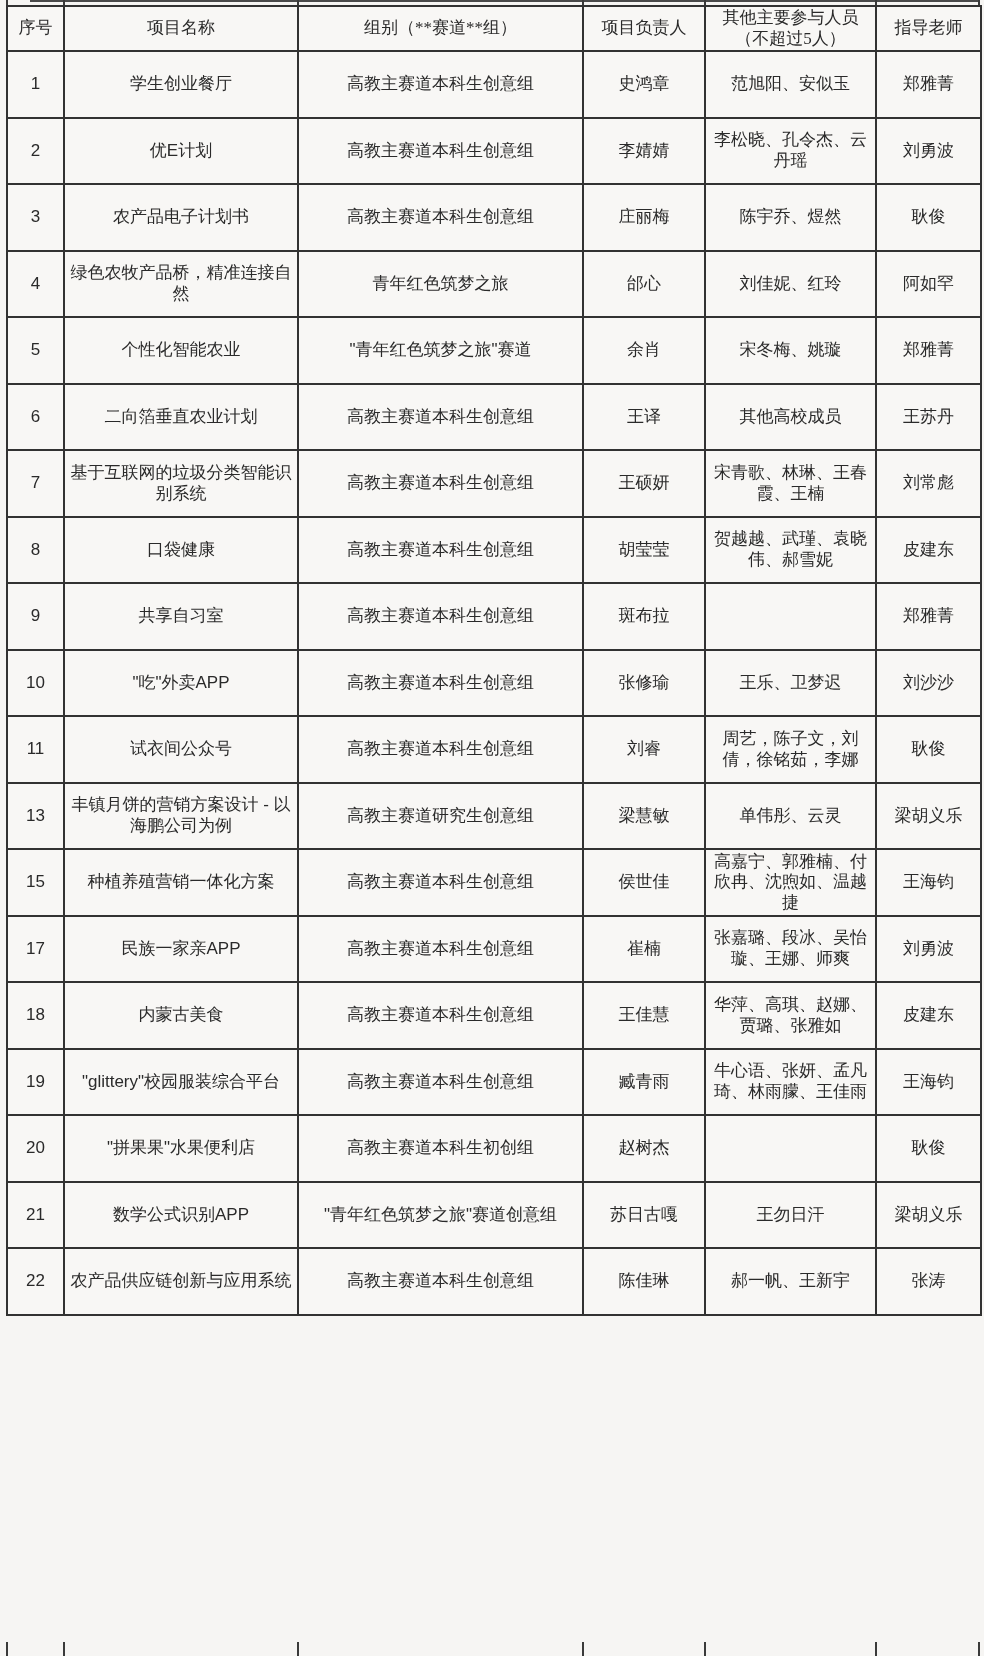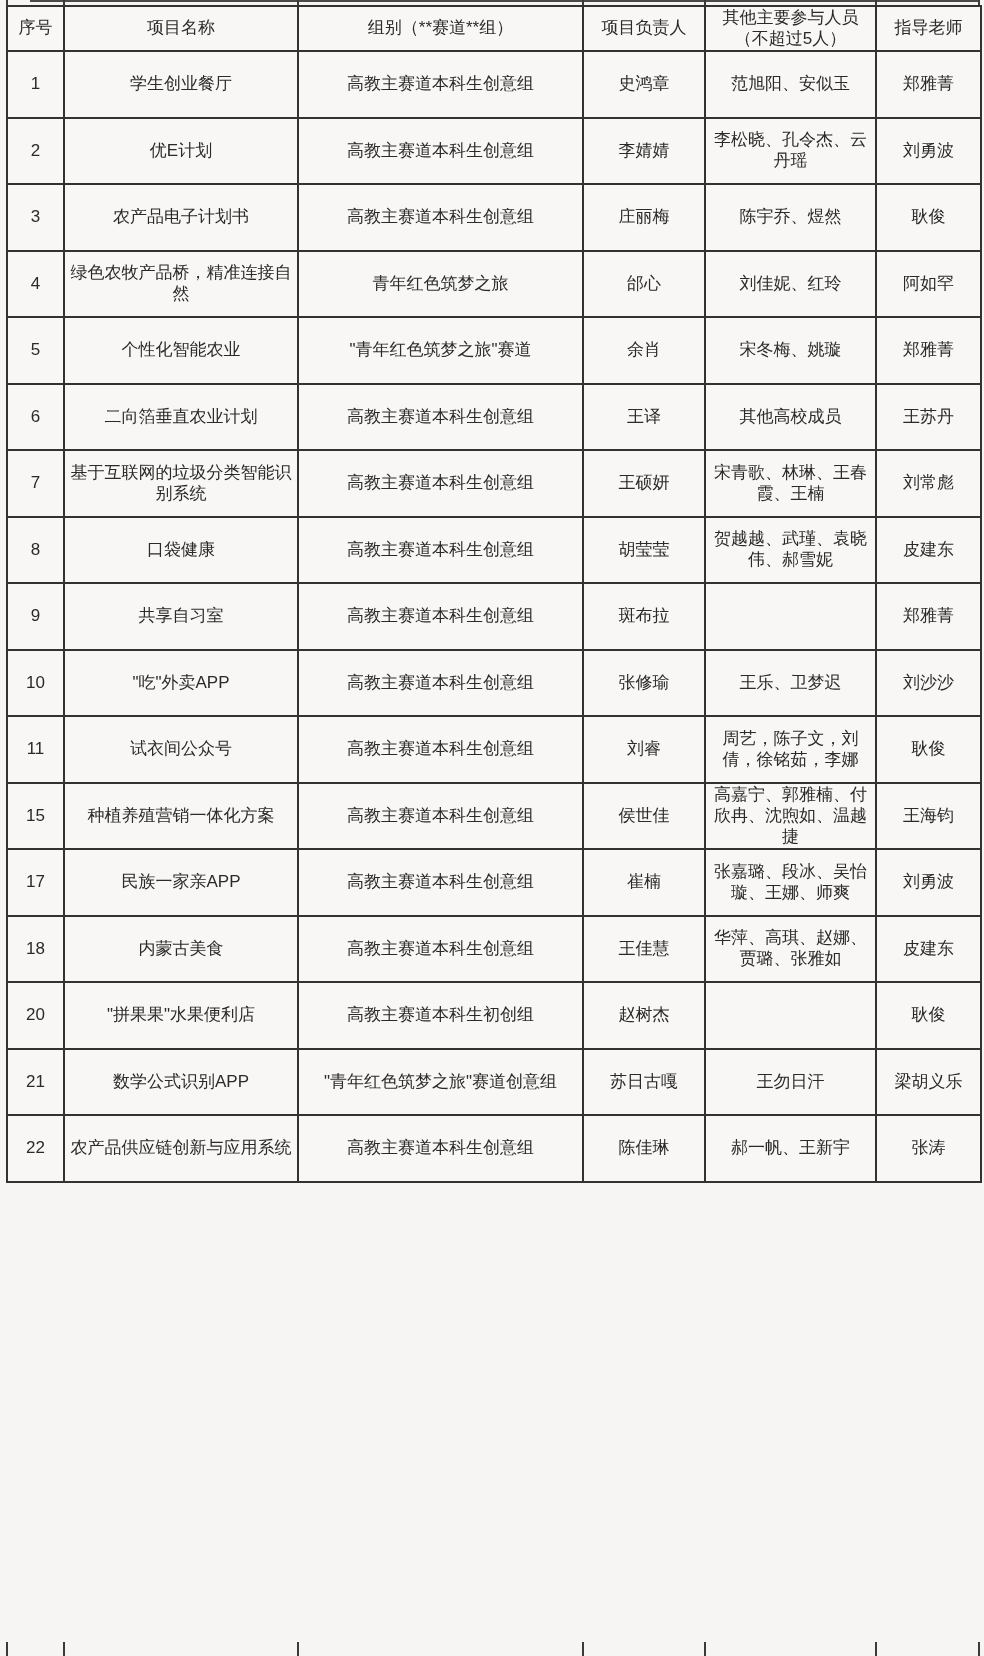--- a/index.html
+++ b/index.html
@@ -43,21 +43,21 @@
     border: 2px solid #323232;
     text-align: center;
     vertical-align: middle;
     font-size: 17px;
     line-height: 1.22;
     font-weight: normal;
     padding: 1px 3px;
     overflow: hidden;
     word-break: break-all;
   }
-  table.roster thead tr { height: 43px; }
+  table.roster thead tr { height: 43px; font-family: Liberation Serif, serif; }
   table.roster tbody tr { height: 66.5px; }
   col.c-index   { width: 57px; }
   col.c-name    { width: 234px; }
   col.c-group   { width: 285px; }
   col.c-leader  { width: 122px; }
   col.c-members { width: 171px; }
   col.c-teacher { width: 105px; }
 </style>
 </head>
 <body>
@@ -183,20 +183,28 @@
     </tr>
         <tr>
       <td>11</td>
       <td>试衣间公众号</td>
       <td>高教主赛道本科生创意组</td>
       <td>刘睿</td>
       <td>周艺，陈子文，刘倩，徐铭茹，李娜</td>
       <td>耿俊</td>
     </tr>
         <tr>
+      <td>13</td>
+      <td>丰镇月饼的营销方案设计 - 以海鹏公司为例</td>
+      <td>高教主赛道研究生创意组</td>
+      <td>梁慧敏</td>
+      <td>单伟彤、云灵</td>
+      <td>梁胡义乐</td>
+    </tr>
+        <tr>
       <td>15</td>
       <td>种植养殖营销一体化方案</td>
       <td>高教主赛道本科生创意组</td>
       <td>侯世佳</td>
       <td>高嘉宁、郭雅楠、付欣冉、沈煦如、温越捷</td>
       <td>王海钧</td>
     </tr>
         <tr>
       <td>17</td>
       <td>民族一家亲APP</td>
@@ -205,20 +213,28 @@
       <td>张嘉璐、段冰、吴怡璇、王娜、师爽</td>
       <td>刘勇波</td>
     </tr>
         <tr>
       <td>18</td>
       <td>内蒙古美食</td>
       <td>高教主赛道本科生创意组</td>
       <td>王佳慧</td>
       <td>华萍、高琪、赵娜、贾璐、张雅如</td>
       <td>皮建东</td>
+    </tr>
+        <tr>
+      <td>19</td>
+      <td>"glittery"校园服装综合平台</td>
+      <td>高教主赛道本科生创意组</td>
+      <td>臧青雨</td>
+      <td>牛心语、张妍、孟凡琦、林雨朦、王佳雨</td>
+      <td>王海钧</td>
     </tr>
         <tr>
       <td>20</td>
       <td>"拼果果"水果便利店</td>
       <td>高教主赛道本科生初创组</td>
       <td>赵树杰</td>
       <td></td>
       <td>耿俊</td>
     </tr>
         <tr>

